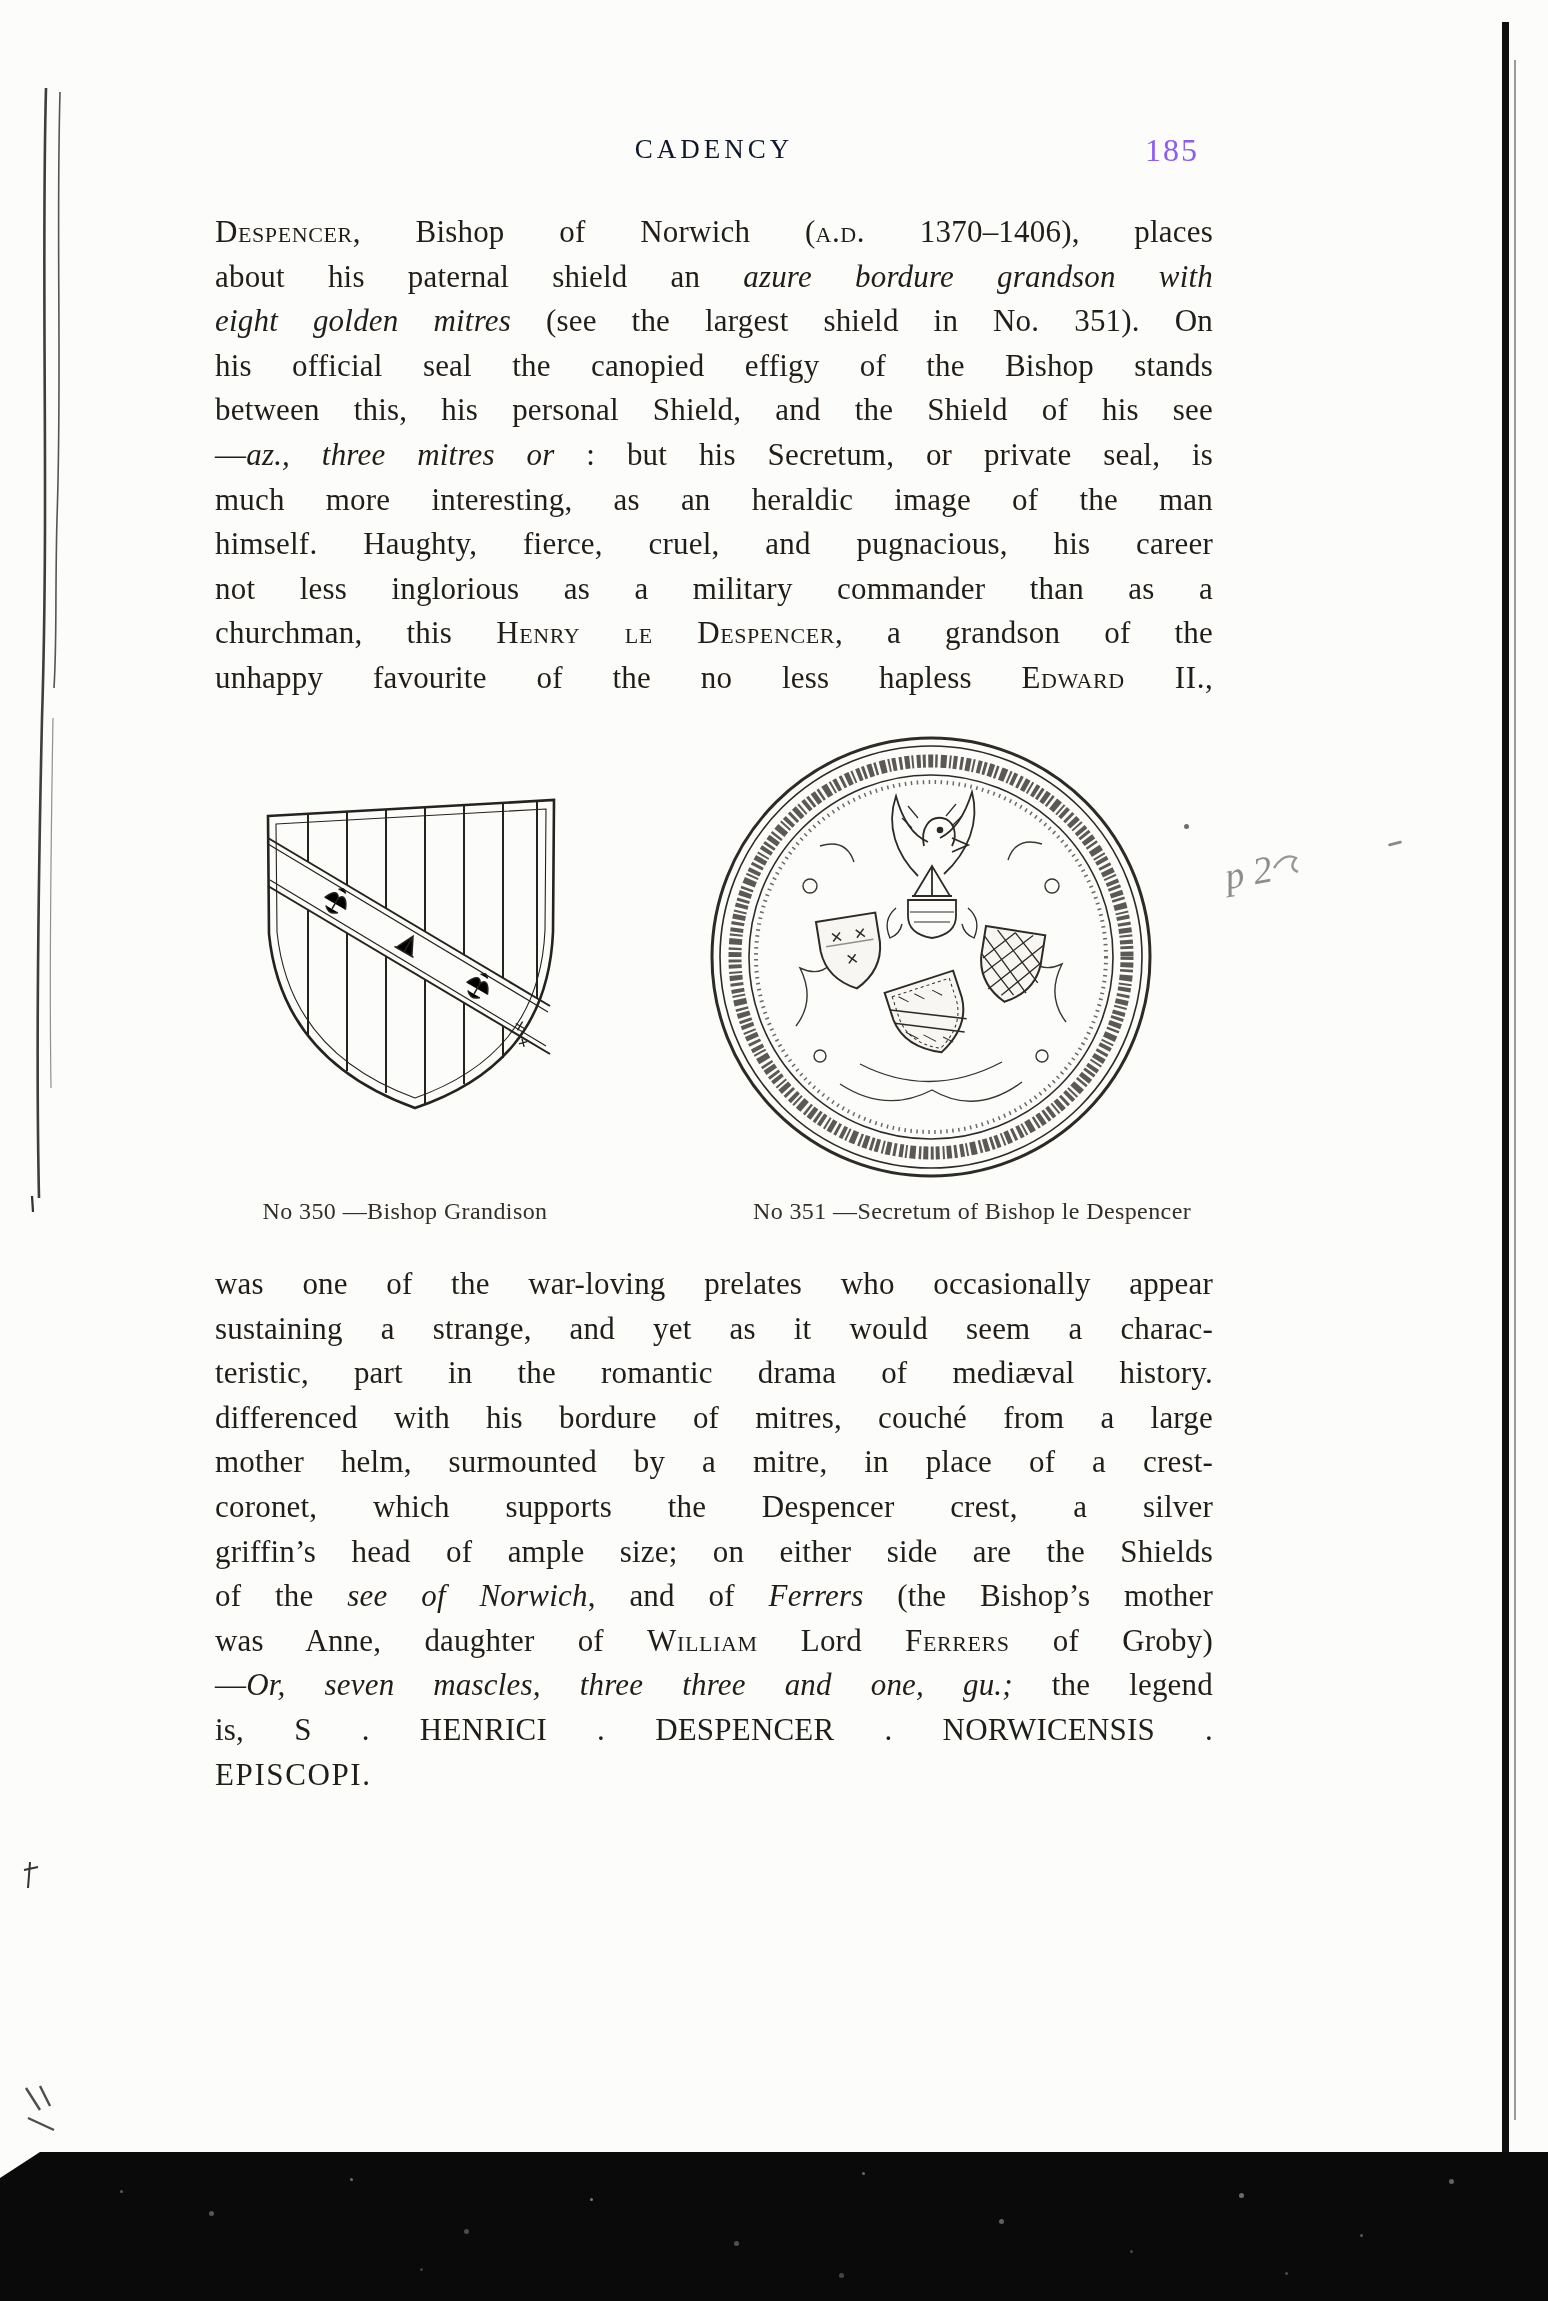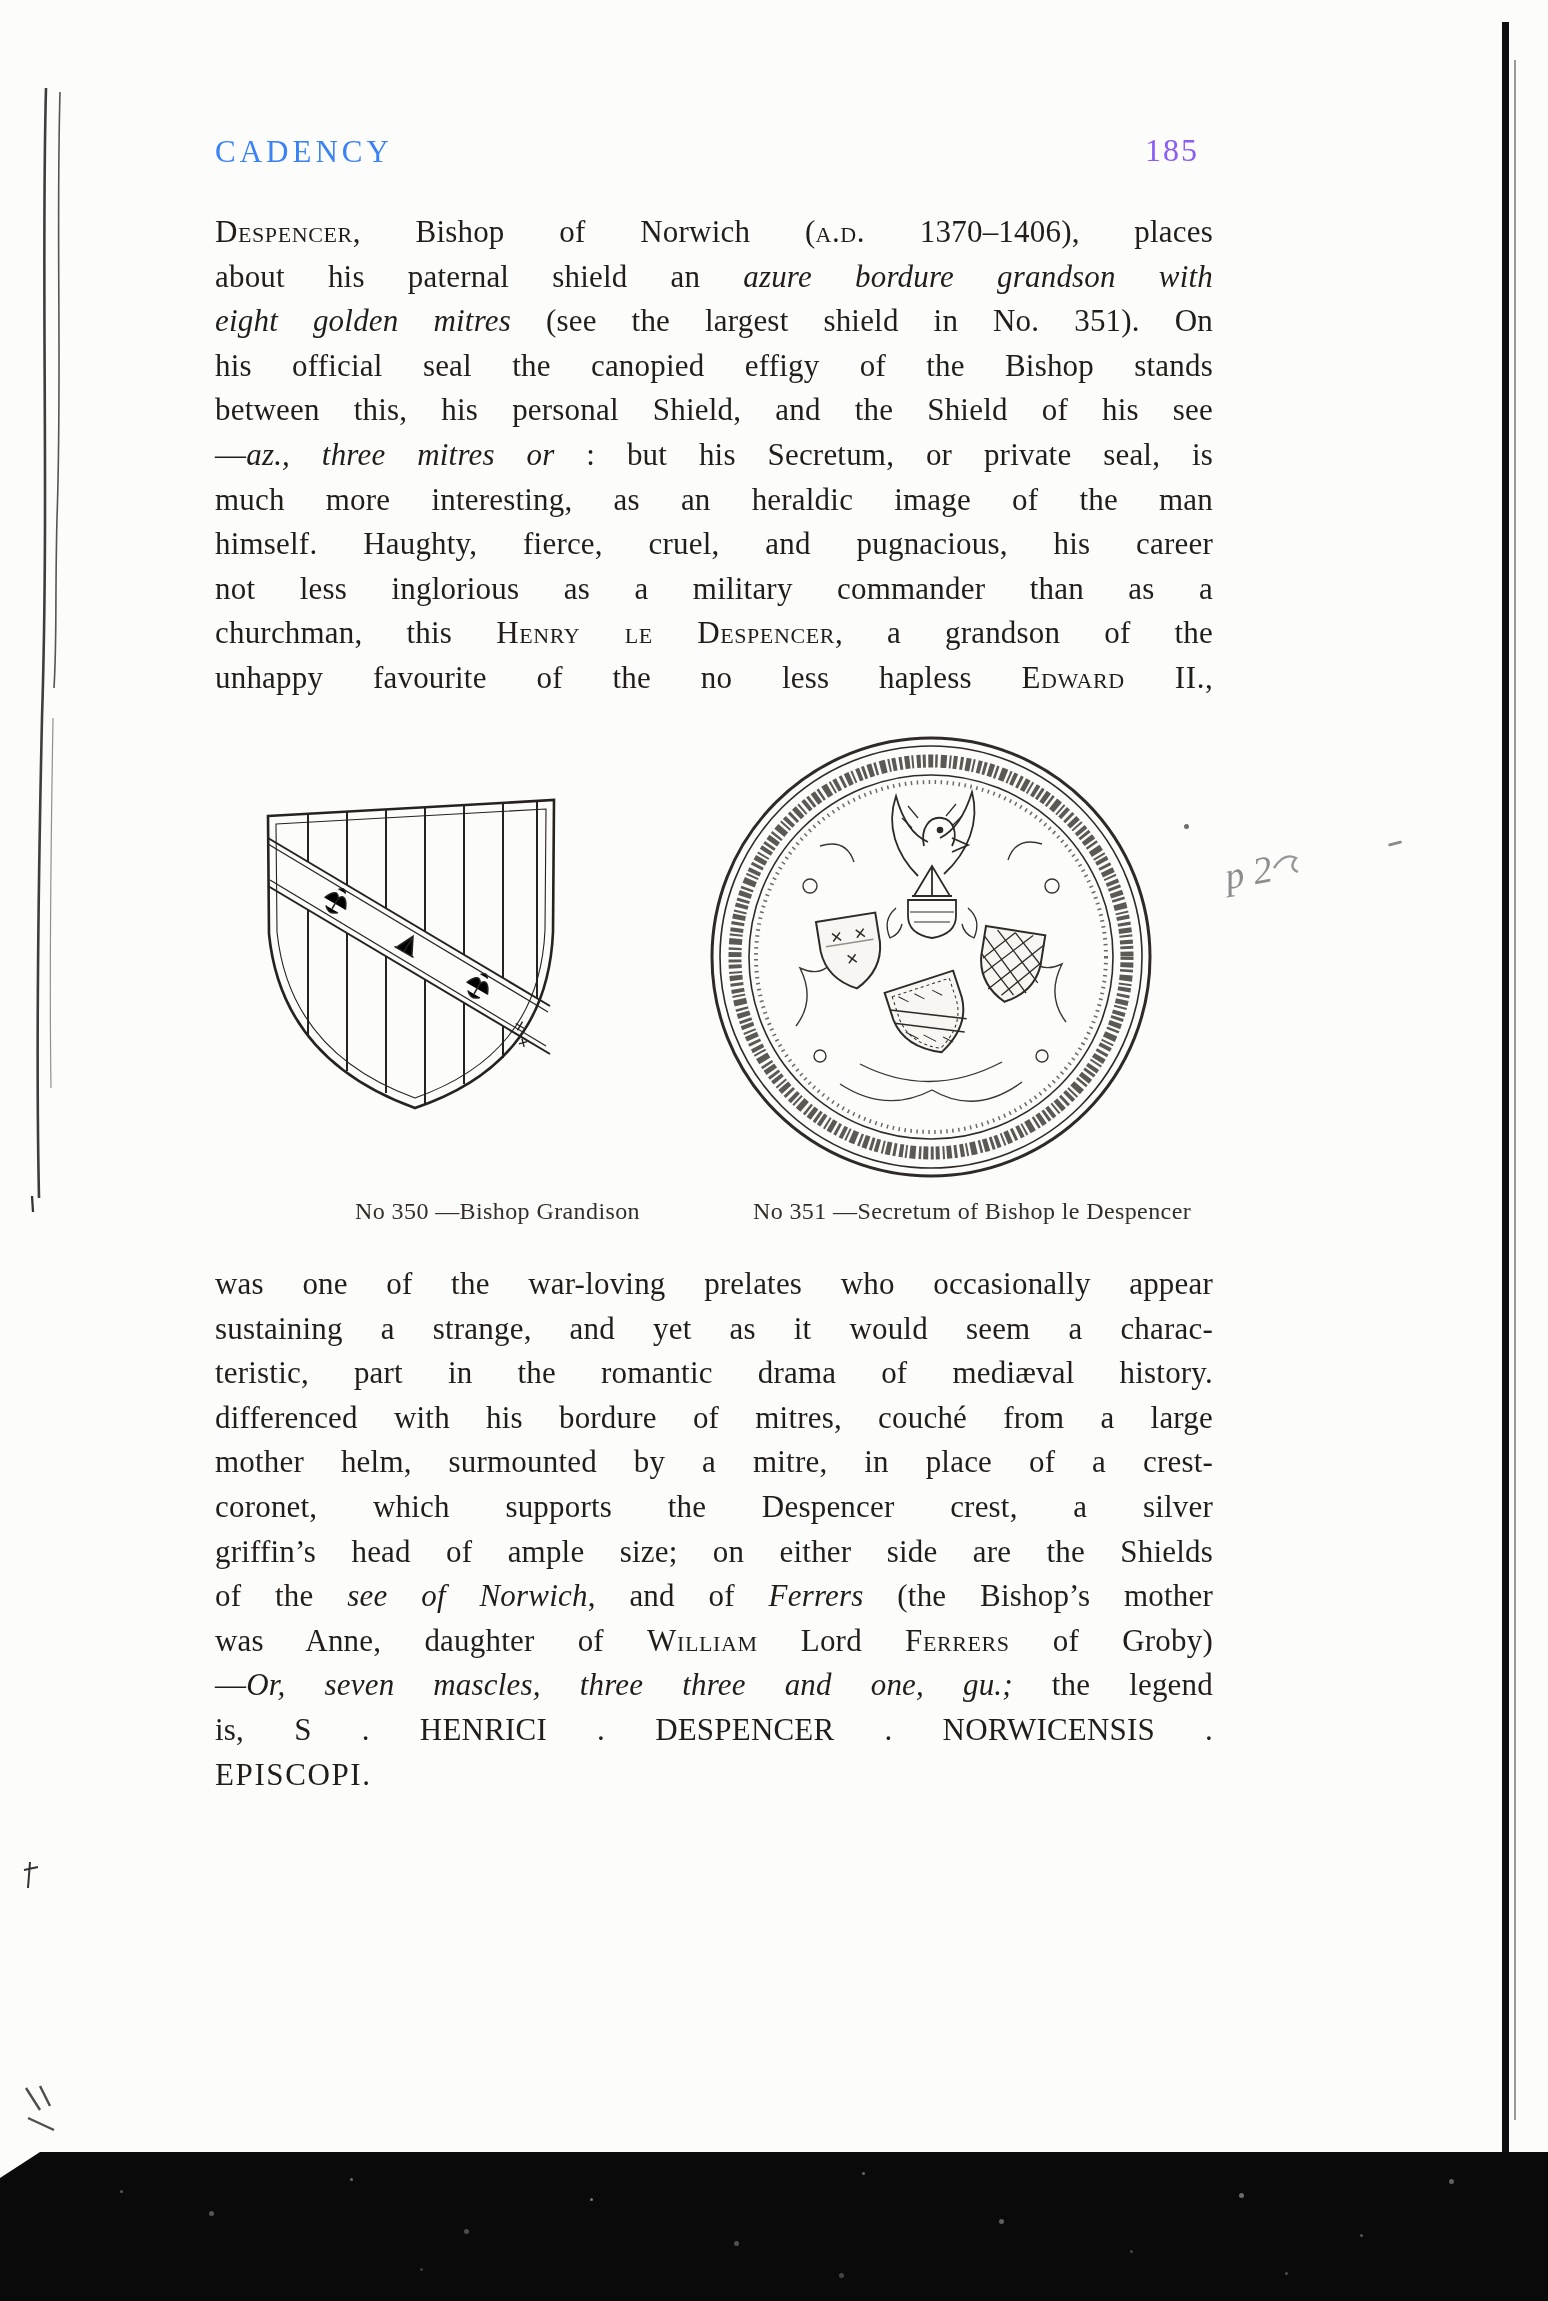--- a/index.html
+++ b/index.html
@@ -5,38 +5,38 @@
   html,body{margin:0;padding:0;}
   body{
     width:1548px;height:2301px;position:relative;overflow:hidden;
     background:#fcfcfb;
     font-family:"Liberation Serif", serif;
     color:#211d18;
   }
   
   .text-col{position:absolute;left:215px;width:998px;}
   .header-row{top:134px;height:40px;}
-  .running-title{display:block;text-align:left;font-size:31px;letter-spacing:4px;color:#3b82f6;}
+  .running-title{display:block;text-align:center;font-size:27px;letter-spacing:4px;color:#0f172a;}
   .page-number{position:absolute;right:14px;top:-2px;font-size:32px;letter-spacing:2px;color:#8b5cf6;}
   .para .tline{
     font-size:31px;line-height:44.6px;letter-spacing:.2px;
     text-align:justify;text-align-last:justify;white-space:nowrap;
   }
   #para1{top:210px;}
   #para2{top:1262px;}
   #para2 .tline:last-child{text-align-last:left;}
   #para2 .tline:nth-child(12),#para2 .tline:nth-child(13){letter-spacing:1.6px;}
   .it{font-style:italic;}
   .sc{font-variant:small-caps;letter-spacing:.6px;}
   
   .fig{position:absolute;}
   #fig-shield{left:252px;top:786px;}
   #fig-seal{left:700px;top:726px;}
   .caption{position:absolute;font-size:24px;color:#332e27;text-align:center;letter-spacing:.4px;}
-  #cap-left{left:170px;top:1198px;width:470px;text-align:right;}
+  #cap-left{left:170px;top:1198px;width:470px;}
   #cap-right{left:648px;top:1198px;width:648px;}
   
   .pencil-note{
     position:absolute;left:1224px;top:844px;width:120px;
     font-size:38px;font-style:italic;color:#8d8d8d;transform:rotate(-10deg);
   }
   .pencil-flourish{position:absolute;left:1268px;top:838px;}
   .speck-dot{position:absolute;width:5px;height:5px;border-radius:50%;background:#6d6d6d;}
   #speck-1{left:1184px;top:824px;}
   #speck-2{left:1388px;top:842px;width:14px;height:3px;border-radius:2px;transform:rotate(-14deg);background:#8a8a8a;}

